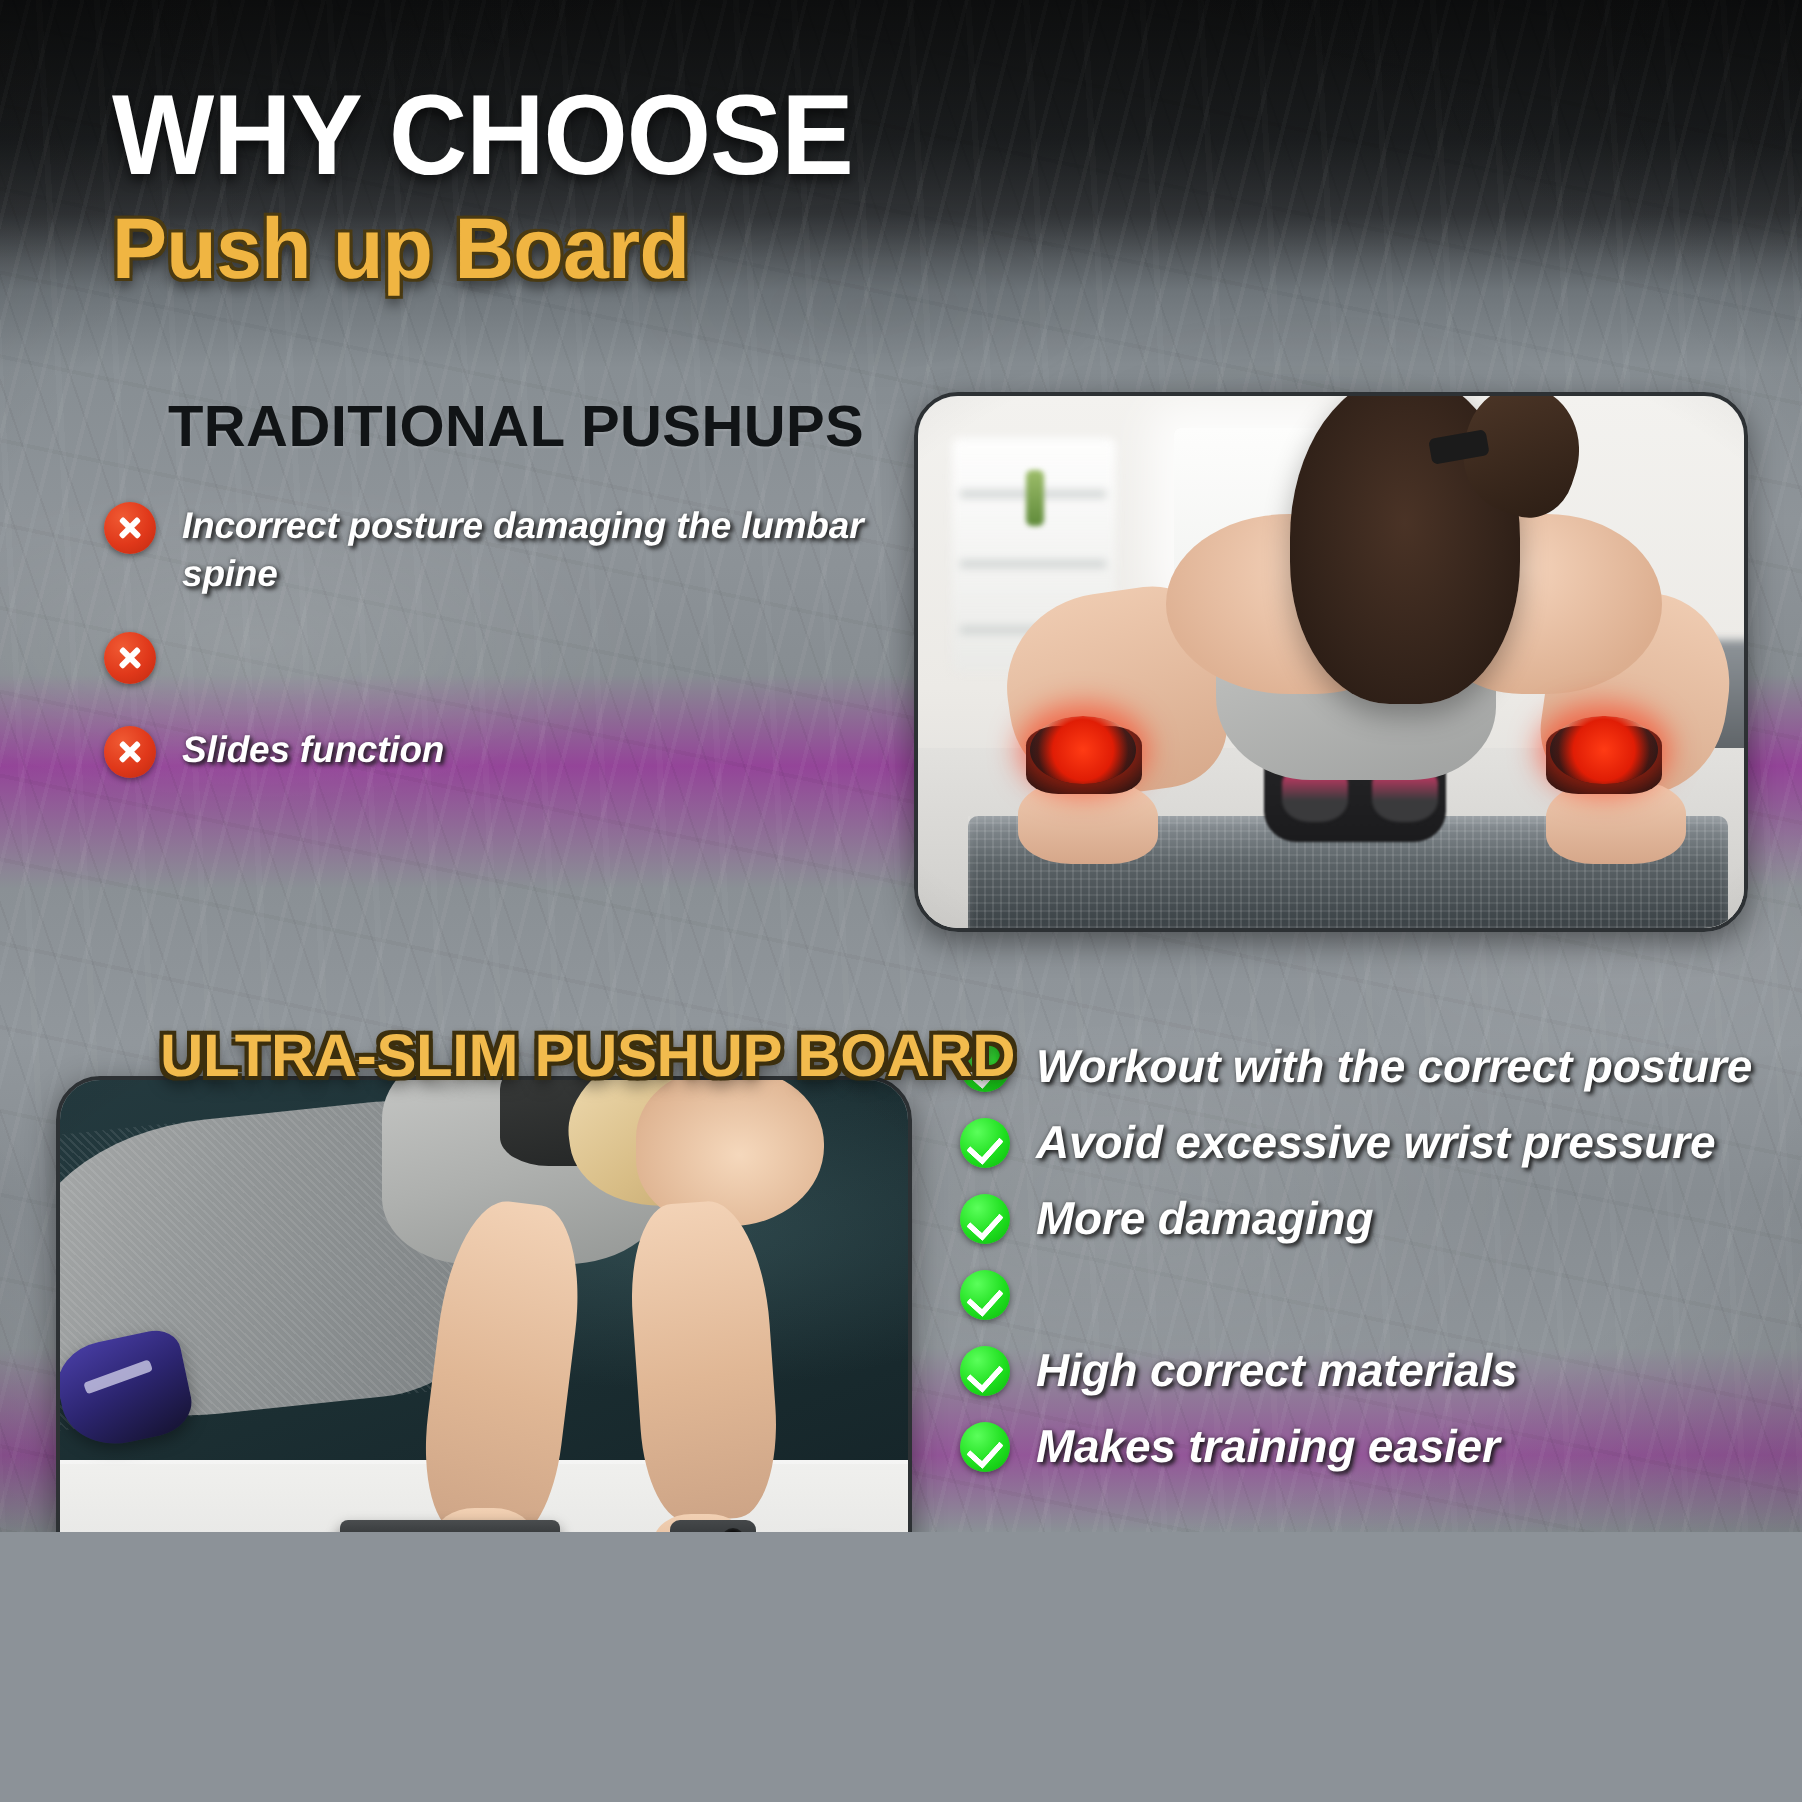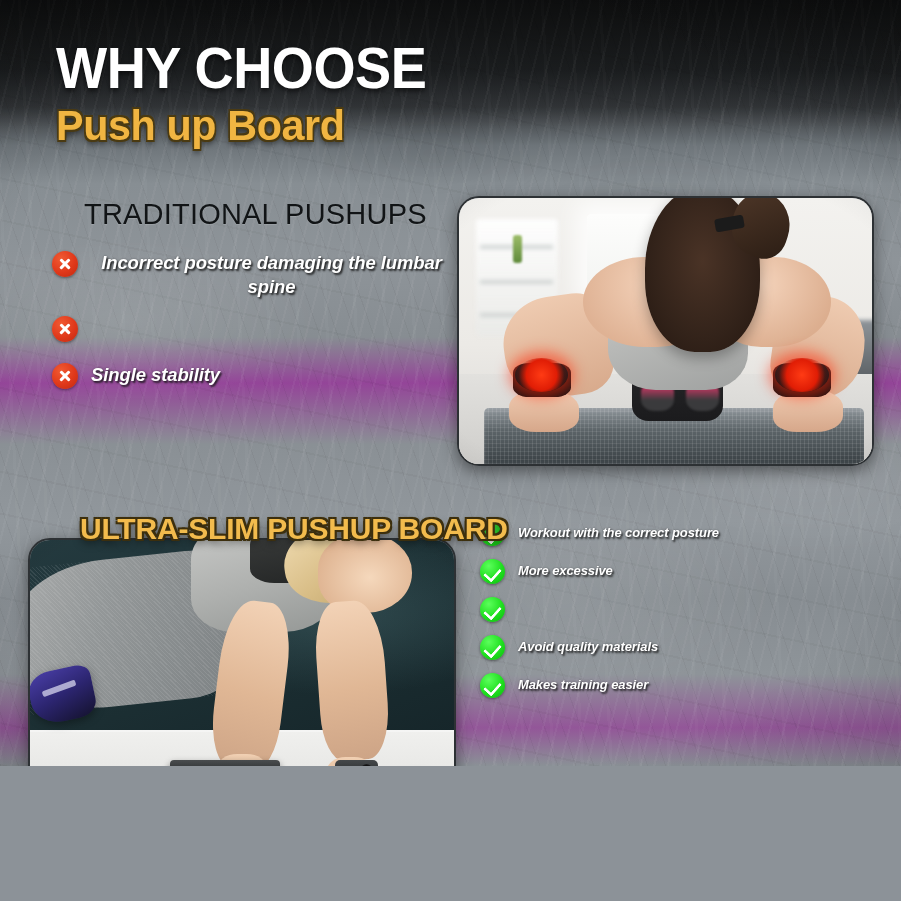--- a/index.html
+++ b/index.html
@@ -61,21 +61,21 @@
     margin-top:3px; white-space:nowrap;
     text-shadow:
       -1.6px -1.6px 0 #4a3a12, 1.6px -1.6px 0 #4a3a12,
       -1.6px 1.6px 0 #4a3a12, 1.6px 1.6px 0 #4a3a12,
       0 4px 7px rgba(0,0,0,.6);
   }
 
   
   .sec-title-dark {
     position:absolute; left:84px; top:198px;
-    font-size:29px; font-weight:normal; color:#111416;
+    font-size:29px; font-weight:bold; color:#111416;
     letter-spacing:.2px; white-space:nowrap;
     text-shadow:0 1px 1px rgba(255,255,255,.14);
   }
   .sec-title-gold {
     position:absolute; left:40px; top:512px; z-index:6;
     font-size:30px; font-weight:bold; color:#f2bb4d;
     letter-spacing:-.2px; white-space:nowrap;
     text-shadow:
       -2px -2px 0 #3c2f0e, 2px -2px 0 #3c2f0e,
       -2px 2px 0 #3c2f0e, 2px 2px 0 #3c2f0e,
@@ -91,24 +91,24 @@
   .li {
     display:flex; align-items:flex-start; gap:13px;
     margin-bottom:9px;
   }
   .li-txt {
     font-size:18.5px; line-height:24px; font-weight:bold; font-style:italic;
     color:#ffffff; letter-spacing:-.1px;
     text-shadow:1.5px 1.5px 2px rgba(20,20,20,.85), 0 0 2px rgba(0,0,0,.4);
     padding-top:1px;
   }
-  .list-cons .li { margin-bottom:20px;text-align:center; }
+  .list-cons .li { margin-bottom:20px; }
   .list-cons .li-multiline { margin-bottom:16px; }
   .list-pros .li { margin-bottom:12px; }
-  .list-pros .li-txt { font-size:13px; }
+  .list-pros .li-txt { font-size:23px; }
 
   
   .ico { flex:0 0 auto; width:26px; height:26px; border-radius:50%; position:relative;
          margin-top:1px; }
   .ico-x {
     background:radial-gradient(circle at 35% 30%, #f05a33 0%, #e0381a 55%, #bf2a10 100%);
     box-shadow:0 1px 3px rgba(0,0,0,.45);
   }
   .ico-x::before, .ico-x::after {
     content:""; position:absolute; left:50%; top:50%;
@@ -294,21 +294,21 @@
   <div class="list list-cons">
     <div class="li li-multiline">
       <span class="ico ico-x"></span>
       <span class="li-txt">Incorrect posture damaging the lumbar spine</span>
     </div>
     <div class="li">
       <span class="ico ico-x"></span>
     </div>
     <div class="li">
       <span class="ico ico-x"></span>
-      <span class="li-txt">Single stability</span>
+      <span class="li-txt">Slides function</span>
     </div>
   </div>
 
   <div class="photo photo-top">
     <div class="gym-room"></div>
     <div class="gym-shelf">
         <i></i>
         <i></i>
         <i></i>
       </div>
@@ -379,28 +379,32 @@
     <div class="photo-shade"></div>
   </div>
 
   <div class="list list-pros">
     <div class="li">
       <span class="ico ico-check"></span>
       <span class="li-txt">Workout with the correct posture</span>
     </div>
     <div class="li">
       <span class="ico ico-check"></span>
-      <span class="li-txt">More excessive</span>
-    </div>
-    <div class="li">
-      <span class="ico ico-check"></span>
-    </div>
-    <div class="li">
-      <span class="ico ico-check"></span>
-      <span class="li-txt">Avoid quality materials</span>
+      <span class="li-txt">Avoid excessive wrist pressure</span>
+    </div>
+    <div class="li">
+      <span class="ico ico-check"></span>
+      <span class="li-txt">More damaging</span>
+    </div>
+    <div class="li">
+      <span class="ico ico-check"></span>
+    </div>
+    <div class="li">
+      <span class="ico ico-check"></span>
+      <span class="li-txt">High correct materials</span>
     </div>
     <div class="li">
       <span class="ico ico-check"></span>
       <span class="li-txt">Makes training easier</span>
     </div>
   </div>
 
 </div>
 
 </body></html>

